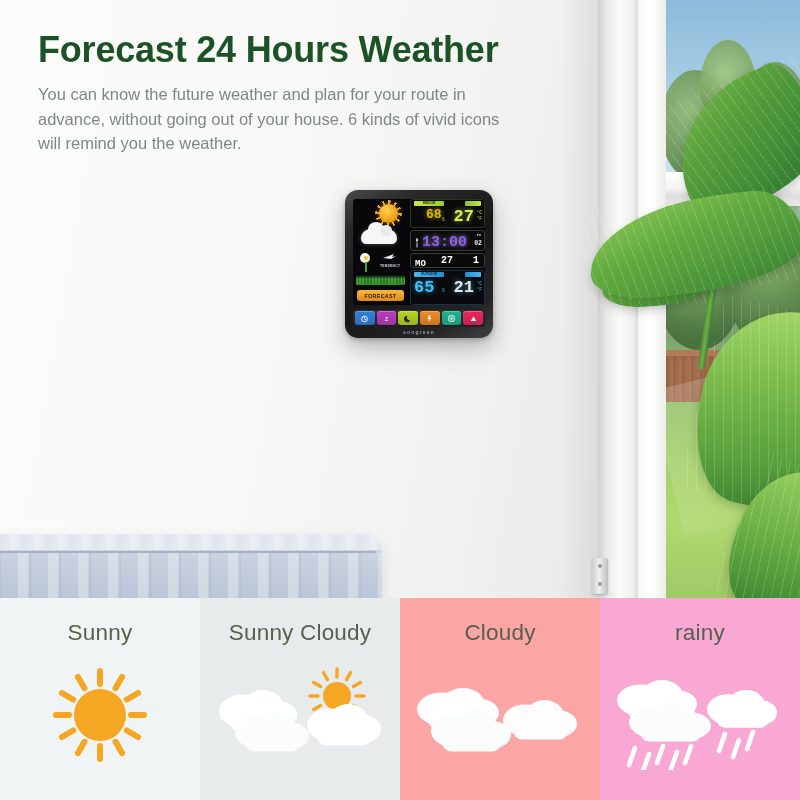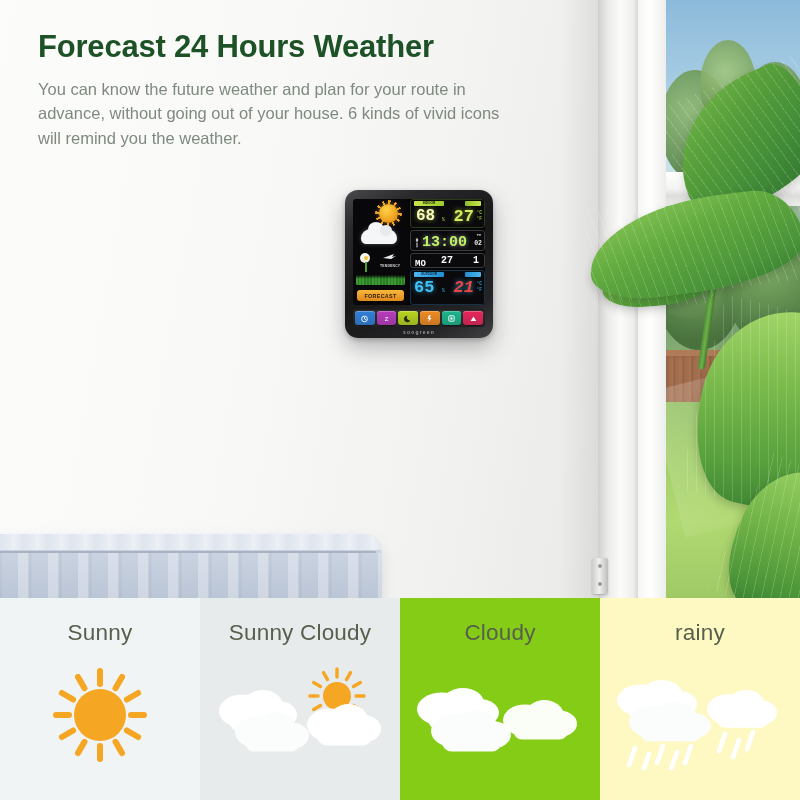--- a/index.html
+++ b/index.html
@@ -259,34 +259,34 @@
   }
   .p-green .rbar{
     position:absolute; right:3px; top:1px; width:16px; height:5px;
     background:linear-gradient(90deg,#8fbd2a,#c9e64a); border-radius:1px;
   }
   .seg{
     font-family:"Liberation Mono","DejaVu Sans Mono",monospace;
     font-weight:700; line-height:1;
   }
   .g-hum{
-    position:absolute; left:5px; top:8px; font-size:16px; color:#fef9c3;
+    position:absolute; left:15px; top:8px; font-size:13px; color:#eab308;
     text-shadow:0 0 5px rgba(190,232,70,.7);
   }
   .g-hum-u{position:absolute; left:31px; top:18px; font-size:4.6px; color:#9dc63a;}
   .g-tmp{
     position:absolute; right:10px; top:8px; font-size:17px; color:#d4ef5c;
     text-shadow:0 0 5px rgba(200,238,80,.7);
   }
   .g-tmp-u{position:absolute; right:2px; top:10px; font-size:4.6px; color:#9dc63a; line-height:1.25;}
 
   .p-time{ height:22px; border:1px solid #3a3a3a; }
   .t-icon{position:absolute; left:3px; top:6px; width:6px; height:11px; opacity:.92;}
   .t-main{
-    position:absolute; left:11px; top:4px; font-size:15px; color:#bef264;
+    position:absolute; left:11px; top:4px; font-size:15px; color:#8b5cf6;
     text-shadow:0 0 5px rgba(255,255,255,.55);
   }
   .t-sec{
     position:absolute; right:2px; top:10px; font-size:6.5px; color:#e8e8e8;
   }
   .t-ampm{position:absolute; right:3px; top:3px; font-size:3.6px; color:#cfcfcf;}
 
   .p-date{ height:16px; border:1px solid #3a3a3a; }
   .d-day{position:absolute; left:4px; top:6px; font-size:9px; color:#ffffff;text-decoration:underline;}
   .d-num{position:absolute; left:30px; top:2px; font-size:10px; color:#ffffff;}
@@ -302,23 +302,22 @@
   .p-blue .rbar{
     position:absolute; right:3px; top:1px; width:16px; height:5px;
     background:linear-gradient(90deg,#1f8fd4,#4db5f0); border-radius:1px;
   }
   .b-hum{
     position:absolute; left:3px; top:8px; font-size:17px; color:#3fc2f5;
     text-shadow:0 0 5px rgba(60,190,245,.7);
   }
   .b-hum-u{position:absolute; left:31px; top:18px; font-size:4.6px; color:#2f9fd0;}
   .b-tmp{
-    position:absolute; right:10px; top:8px; font-size:17px; color:#ef4444;
+    position:absolute; right:10px; top:8px; font-size:17px; color:#e5e5e5;
     text-shadow:0 0 5px rgba(70,198,247,.7);
-    font-style:italic;
   }
   .b-tmp-u{position:absolute; right:2px; top:10px; font-size:4.6px; color:#2f9fd0; line-height:1.25;}
 
   
   .btn-strip{
     margin-top:4px; width:132px; height:18px;
     background:linear-gradient(180deg,#3a3a3c,#242426);
     border-radius:4px; padding:2px;
     display:flex; gap:2px; align-items:center; justify-content:space-between;
     box-shadow:inset 0 1px 2px rgba(0,0,0,.6);
@@ -403,21 +402,21 @@
       <div class="leaf-v"></div>
     </div>
 
   <div class="sofa">
     <div class="sofa-top"></div>
     <div class="sofa-seam"></div>
     <div class="sofa-pleats"></div>
   </div>
 
   <div style="position:absolute; left:38px; top:30px; width:480px;">
-    <h1 style="font-size:31px; font-weight:700; color:#1d5226; letter-spacing:-.2px; line-height:1.12;">Forecast 24 Hours Weather</h1>
+    <h1 style="font-size:36px; font-weight:700; color:#1d5226; letter-spacing:-.2px; line-height:1.12;">Forecast 24 Hours Weather</h1>
     <p style="margin-top:12px; font-size:16.5px; line-height:1.48; color:#7e8a80; max-width:465px;">You can know the future weather and plan for your route in advance, without going out of your house. 6 kinds of vivid icons will remind you the weather.</p>
   </div>
 
   <div class="device">
     <div class="dev-screen">
 
       <div class="dev-left">
         <div class="dv-sun"></div>
         <div class="dv-cloud"></div>
 
@@ -579,21 +578,21 @@
             <rect x="10.360000000000001" y="22" width="54.76" height="17.6" rx="8.8" fill="#fbfcfc"></rect>
           </g>
           <g opacity="1" transform="translate(92,44)">
             <ellipse cx="22.2" cy="21.16" rx="22.2" ry="16.56" fill="#ffffff"></ellipse>
             <ellipse cx="41.440000000000005" cy="15.64" rx="19.240000000000002" ry="15.64" fill="#ffffff"></ellipse>
             <ellipse cx="56.24" cy="24.840000000000003" rx="17.759999999999998" ry="13.799999999999999" fill="#ffffff"></ellipse>
             <rect x="10.360000000000001" y="23" width="54.76" height="18.400000000000002" rx="9.200000000000001" fill="#ffffff"></rect>
           </g>
         </svg></div>
     </div>
-    <div class="cell" style="background: #84cc16;">
+    <div class="cell" style="background: #fca5a5;">
       <div class="cell-label">Cloudy</div>
       <div class="cell-art"><svg viewBox="0 0 170 110" width="170" height="110">
           <g opacity="1" transform="translate(2,28)">
             <ellipse cx="24.599999999999998" cy="21.16" rx="24.599999999999998" ry="16.56" fill="#ffffff"></ellipse>
             <ellipse cx="45.92" cy="15.64" rx="21.32" ry="15.64" fill="#ffffff"></ellipse>
             <ellipse cx="62.32" cy="24.840000000000003" rx="19.68" ry="13.799999999999999" fill="#ffffff"></ellipse>
             <rect x="11.48" y="23" width="60.68" height="18.400000000000002" rx="9.200000000000001" fill="#ffffff"></rect>
           </g>
           <g opacity="1" transform="translate(16,50)">
             <ellipse cx="24" cy="21.16" rx="24" ry="16.56" fill="#fbfcfc"></ellipse>
@@ -602,21 +601,21 @@
             <rect x="11.200000000000001" y="23" width="59.2" height="18.400000000000002" rx="9.200000000000001" fill="#fbfcfc"></rect>
           </g>
           <g opacity="0.97" transform="translate(88,40)">
             <ellipse cx="22.2" cy="20.240000000000002" rx="22.2" ry="15.84" fill="#ffffff"></ellipse>
             <ellipse cx="41.440000000000005" cy="14.96" rx="19.240000000000002" ry="14.96" fill="#ffffff"></ellipse>
             <ellipse cx="56.24" cy="23.76" rx="17.759999999999998" ry="13.2" fill="#ffffff"></ellipse>
             <rect x="10.360000000000001" y="22" width="54.76" height="17.6" rx="8.8" fill="#ffffff"></rect>
           </g>
         </svg></div>
     </div>
-    <div class="cell" style="background: #fef9c3;">
+    <div class="cell" style="background: #f9a8d4;">
       <div class="cell-label">rainy</div>
       <div class="cell-art"><svg viewBox="0 0 170 110" width="170" height="110">
           <g opacity="1" transform="translate(2,20)">
             <ellipse cx="24" cy="20.240000000000002" rx="24" ry="15.84" fill="#ffffff"></ellipse>
             <ellipse cx="44.800000000000004" cy="14.96" rx="20.8" ry="14.96" fill="#ffffff"></ellipse>
             <ellipse cx="60.8" cy="23.76" rx="19.2" ry="13.2" fill="#ffffff"></ellipse>
             <rect x="11.200000000000001" y="22" width="59.2" height="17.6" rx="8.8" fill="#ffffff"></rect>
           </g>
           <g opacity="1" transform="translate(14,42)">
             <ellipse cx="24.599999999999998" cy="20.240000000000002" rx="24.599999999999998" ry="15.84" fill="#fbfcfc"></ellipse>

